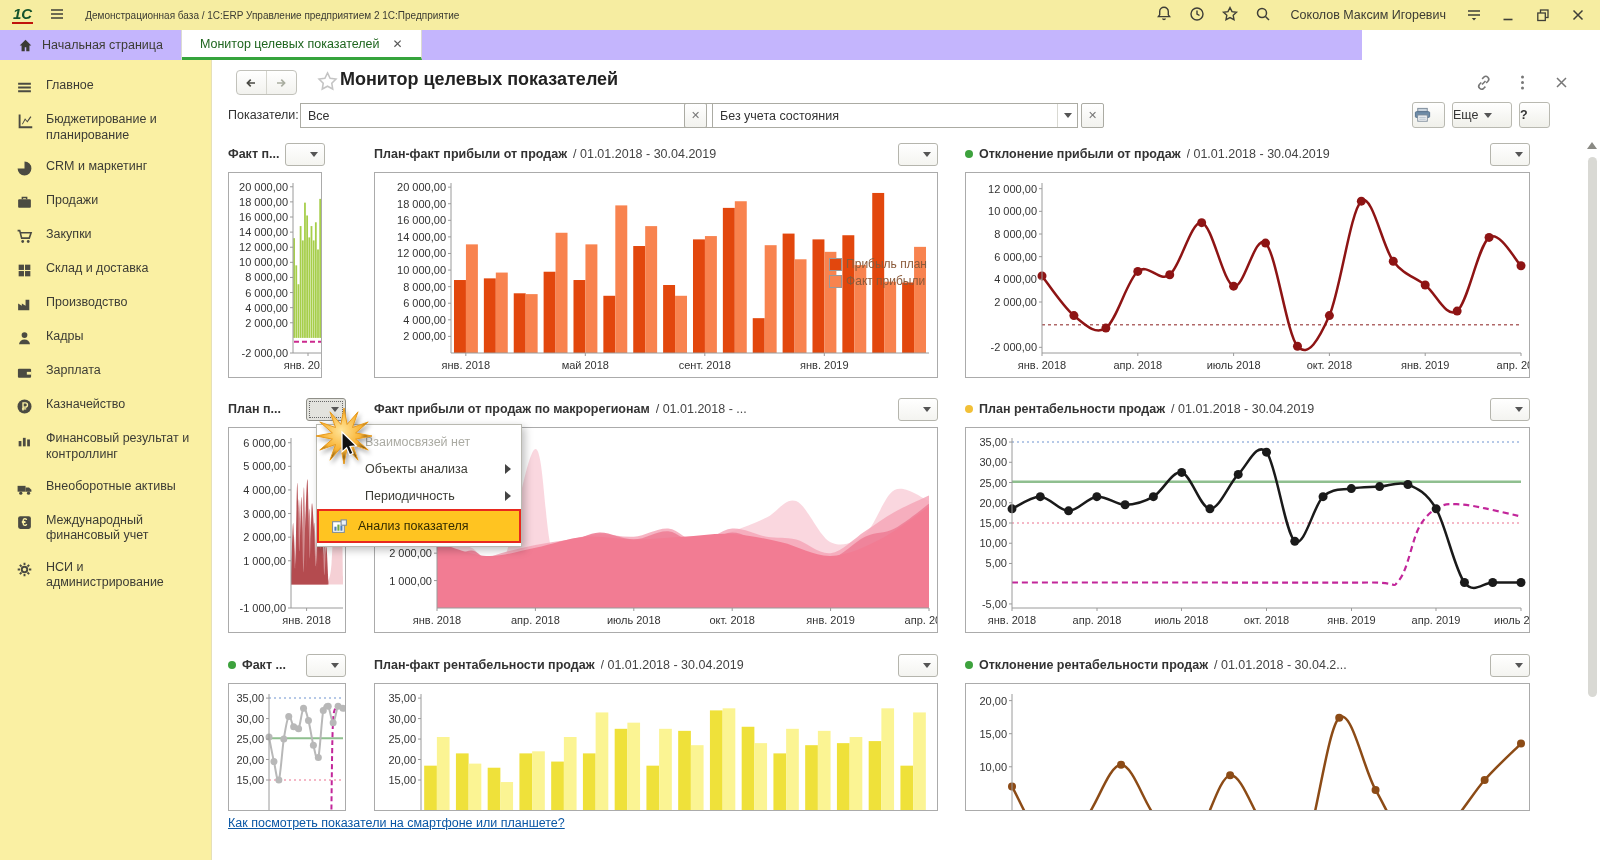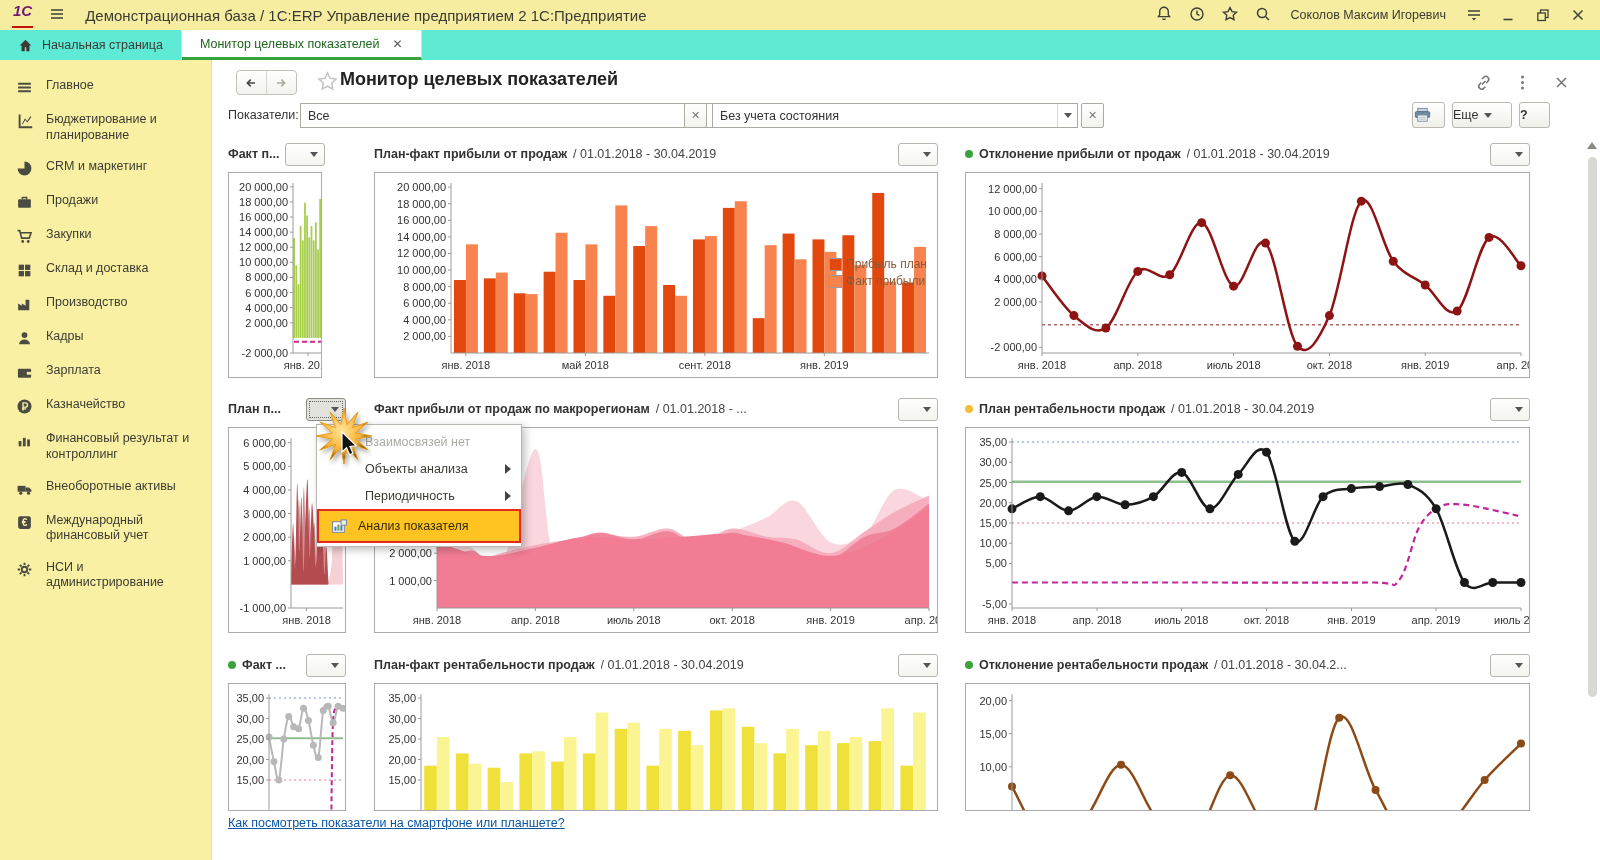--- a/index.html
+++ b/index.html
@@ -2,29 +2,29 @@
 <html><head>
 <meta charset="utf-8">
 <style>
   * { margin:0; padding:0; box-sizing:border-box; }
   html,body { width:1600px; height:860px; overflow:hidden; }
   body { font-family:"Liberation Sans","DejaVu Sans",sans-serif; font-size:12.5px; color:#333; background:#fff; }
   #root { position:relative; width:1600px; height:860px; overflow:hidden; background:#fff; }
 
   
   .topbar { position:absolute; left:0; top:0; width:1600px; height:30px; background:#F6EDA1; display:flex; align-items:center; padding:0 12px; }
-  .logo { color:#701a75; font-weight:bold; font-size:15px; font-style:italic; border-bottom:2px solid #C0140C; line-height:15px; padding:0 1px 8px 1px; }
+  .logo { color:#14532d; font-weight:bold; font-size:15px; font-style:italic; border-bottom:2px solid #C0140C; line-height:15px; padding:0 1px 1px 1px; }
   .tb-burger { margin-left:16px; }
-  .tb-title { margin-left:20px; color:#3B3B33; font-size:15px; }
+  .tb-title { margin-left:20px; color:#3B3B33; font-size:10px; }
   .tb-right { margin-left:auto; display:flex; align-items:center; gap:15px; }
   .tb-user { color:#3B3B33; margin:0 4px; }
   .winbtn { display:flex; align-items:center; justify-content:center; width:20px; height:20px; }
 
   
-  .tabbar { position:absolute; left:0; top:30px; width:1600px; height:30px; background:#5eead4; display:flex; align-items:stretch; }
+  .tabbar { position:absolute; left:0; top:30px; width:1362px; height:30px; background:#c4b5fd; display:flex; align-items:stretch; }
   .tab { display:flex; align-items:center; gap:9px; padding:0 18px; border-right:1px solid #DBDBD2; color:#3C3C35; cursor:default; }
   .tab.active { background:#FFFFFF; color:#1E651E; border-bottom:3px solid #35A43C; padding-bottom:0; }
   .tab .tclose { color:#555; font-size:12px; margin-left:4px; }
 
   
   .sidebar { position:absolute; left:0; top:60px; width:212px; height:800px; background:#FAF0A3; padding-top:10px; border-right:1px solid #E6E0B8; }
   .sb-item { display:flex; gap:13px; padding:8px 8px 8px 16px; align-items:flex-start; line-height:1.25; color:#3C3C35; cursor:default; }
   .sb-item svg { flex:0 0 auto; margin-top:1px; }
 
   

